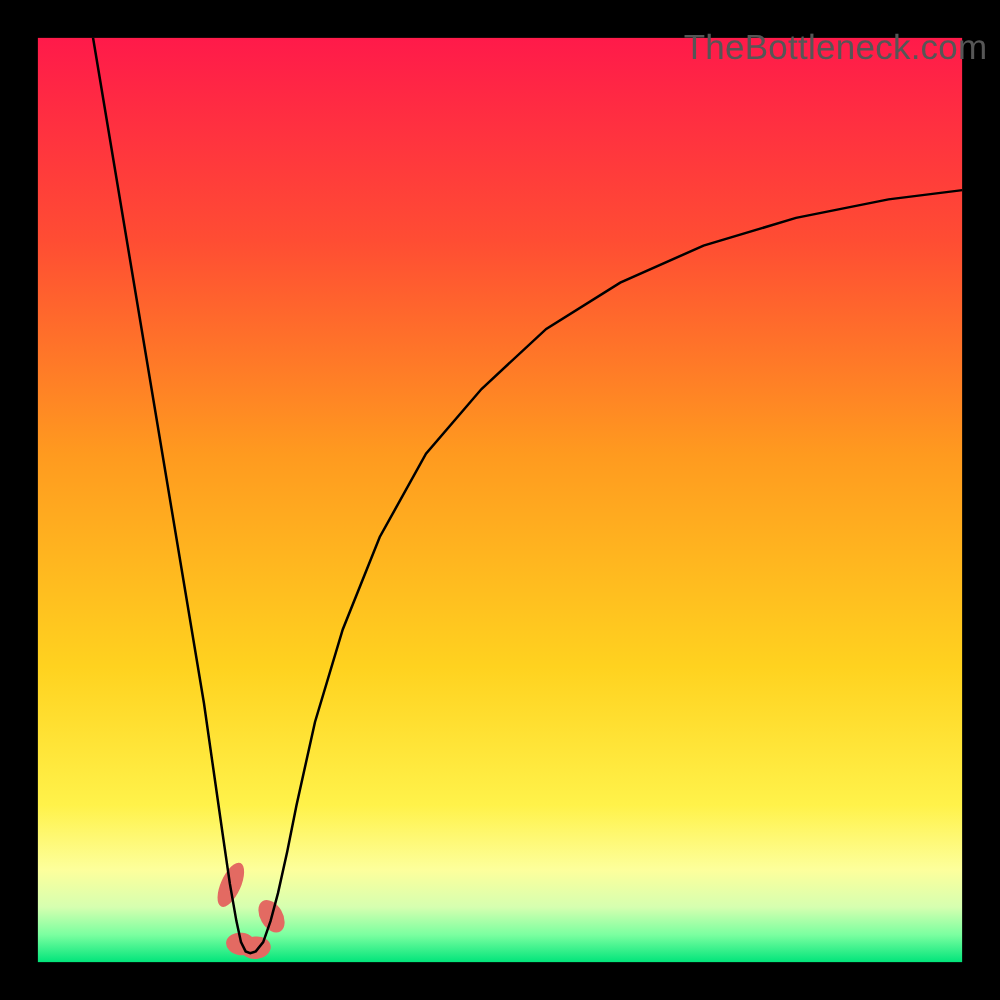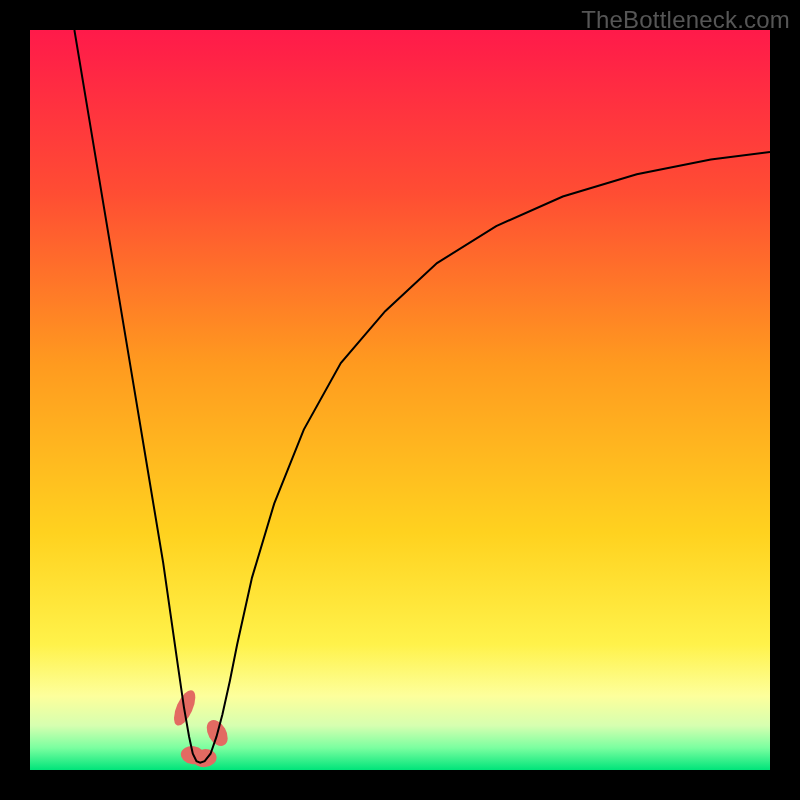--- a/index.html
+++ b/index.html
@@ -28,24 +28,24 @@
   .gradient {
     position: absolute;
     inset: 0;
   }
   .curve-svg {
     position: absolute;
     inset: 0;
   }
   .watermark {
     position: absolute;
-    top: 6px;
+    top: 22px;
     right: 10px;
     color: #565656;
-    font-size: 24px;
+    font-size: 28px;
     letter-spacing: 0.2px;
     user-select: none;
   }
 </style>
 </head>
 <body>
 
 <div class="frame">
 
   <div class="plot">

